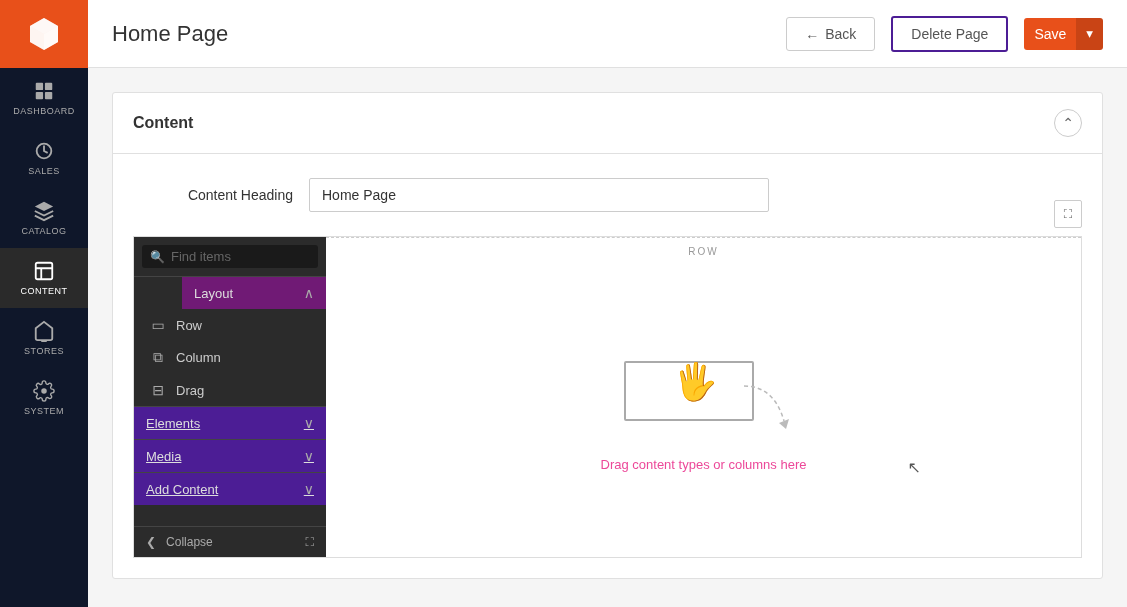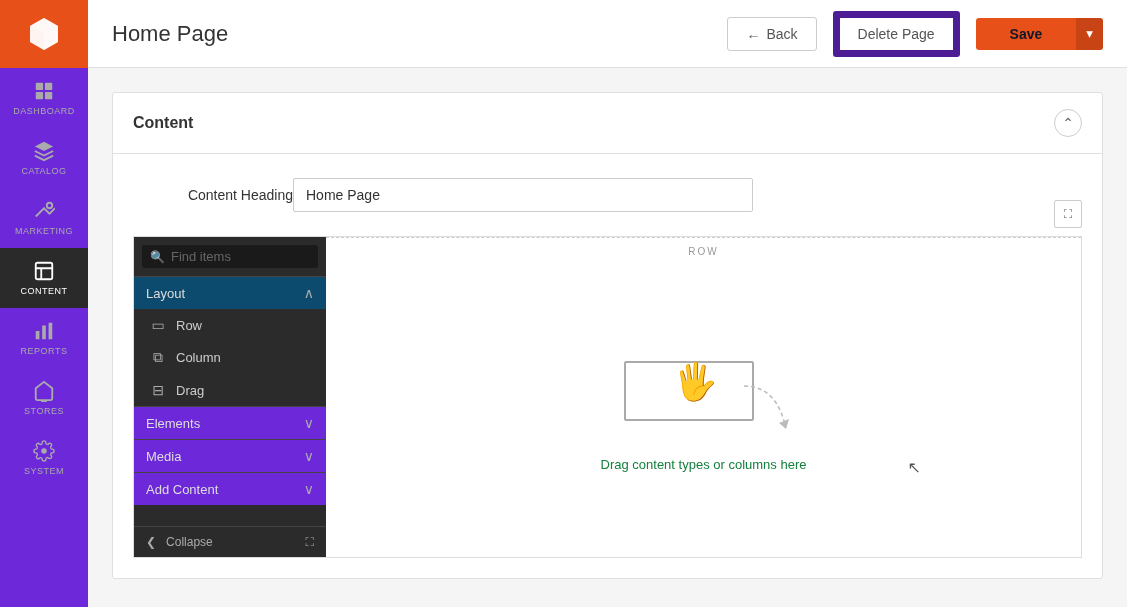--- a/index.html
+++ b/index.html
@@ -1,21 +1,21 @@
 <!DOCTYPE html>
 <html><head>
   <meta charset="utf-8">
   <style>
     * { box-sizing: border-box; margin: 0; padding: 0; }
     body { font-family: 'Segoe UI', Arial, sans-serif; display: flex; height: 607px; width: 1127px; overflow: hidden; background: #f5f5f5; }
 
     
     .sidebar {
       width: 88px;
-      background: #6d28d9;
+      background: #0f172a;
       display: flex;
       flex-direction: column;
       align-items: center;
       padding-top: 0;
       flex-shrink: 0;
     }
     .sidebar-logo {
       width: 88px;
       height: 68px;
       background: #e8501a;
@@ -73,40 +73,40 @@
       background: none;
       border: 1px solid #ccc;
       padding: 8px 18px;
       border-radius: 3px;
       cursor: pointer;
       font-size: 14px;
       color: #555;
     }
     .header-delete-btn {
       background: none;
-      border: 7px solid #4c1d95;
+      border: 2px solid #4c1d95;
       padding: 8px 18px;
       border-radius: 3px;
       cursor: pointer;
       font-size: 14px;
       color: #555;
     }
     .header-save-group {
       display: flex;
       align-items: stretch;
       border-radius: 3px;
       overflow: hidden;
     }
     .header-save-btn {
       background: #e8501a;
       border: none;
-      padding: 8px 34px;
-      color: #0f172a;
+      padding: 8px 10px;
+      color: #ffffff;
       font-size: 14px;
-      font-weight: 700;
+      font-weight: 400;
       cursor: pointer;
     }
     .header-save-dropdown {
       background: #c94415;
       border: none;
       padding: 8px 10px;
       color: #fff;
       cursor: pointer;
       display: flex;
       align-items: center;
@@ -149,20 +149,21 @@
       cursor: pointer;
       color: #666;
       font-size: 14px;
     }
 
     
     .content-field-row {
       display: flex;
       align-items: center;
       padding: 24px 20px;
+      gap: 16px;
     }
     .content-field-label {
       font-size: 14px;
       color: #333;
       font-weight: 500;
       min-width: 160px;
       text-align: right;
     }
     .content-field-input {
       border: 1px solid #ccc;
@@ -231,24 +232,25 @@
       font-size: 13px;
       width: 100%;
     }
     .panel-search-input::placeholder { color: #666; }
 
     .panel-section-header {
       display: flex;
       align-items: center;
       justify-content: space-between;
       padding: 8px 12px;
-      background: #0c4a6e;
+      background: #701a75;
       color: #ddd;
       font-size: 13px;
       cursor: pointer;
+      margin-left: 48px;
     }
     .panel-section-chevron { color: #aaa; font-size: 14px; }
 
     .panel-item {
       display: flex;
       align-items: center;
       gap: 10px;
       padding: 8px 16px;
       color: #ccc;
       font-size: 13px;
@@ -258,22 +260,23 @@
     .panel-item-icon { color: #aaa; font-size: 14px; width: 16px; text-align: center; }
 
     .panel-collapsed-header {
       display: flex;
       align-items: center;
       justify-content: space-between;
       padding: 8px 12px;
       color: #ddd;
       font-size: 13px;
       cursor: pointer;
-      background: #6d28d9;
+      background: #4c1d95;
       border-top: 1px solid #444;
+      text-decoration: underline;
     }
 
     .panel-footer {
       display: flex;
       align-items: center;
       gap: 10px;
       padding: 8px 12px;
       color: #aaa;
       font-size: 12px;
       cursor: pointer;
@@ -327,21 +330,21 @@
       top: 20px;
       font-size: 36px;
       color: #999;
     }
     .drop-zone-arrow {
       position: absolute;
       right: 0;
       bottom: 10px;
     }
     .drop-zone-text {
-      color: #15803d;
+      color: #ec4899;
       font-size: 13px;
       text-align: right;
     }
     .cursor-indicator {
       position: absolute;
       bottom: 80px;
       right: 160px;
       font-size: 16px;
       color: #555;
     }
@@ -363,46 +366,38 @@
     <svg viewBox="0 0 24 24">
         <rect x="3" y="3" width="8" height="8" rx="1"></rect>
         <rect x="13" y="3" width="8" height="8" rx="1"></rect>
         <rect x="3" y="13" width="8" height="8" rx="1"></rect>
         <rect x="13" y="13" width="8" height="8" rx="1"></rect>
       </svg>
     <span class="sidebar-item-label">DASHBOARD</span>
   </div>
   <div class="sidebar-item">
     <svg viewBox="0 0 24 24">
+        <circle cx="12" cy="12" r="8" fill="none" stroke="currentColor" stroke-width="2"></circle>
+        <path d="M12 6v6l4 2" stroke="currentColor" stroke-width="2" fill="none"></path>
+      </svg>
+    <span class="sidebar-item-label">SALES</span>
+  </div>
+  <div class="sidebar-item">
+    <svg viewBox="0 0 24 24">
         <path d="M12 2L2 7l10 5 10-5-10-5z"></path>
         <path d="M2 17l10 5 10-5M2 12l10 5 10-5" fill="none" stroke="currentColor" stroke-width="2"></path>
       </svg>
     <span class="sidebar-item-label">CATALOG</span>
-  </div>
-  <div class="sidebar-item">
-    <svg viewBox="0 0 24 24">
-        <path d="M3 18l9-9 6 6 6-6" fill="none" stroke="currentColor" stroke-width="2"></path>
-        <circle cx="18" cy="6" r="3" fill="none" stroke="currentColor" stroke-width="2"></circle>
-      </svg>
-    <span class="sidebar-item-label">MARKETING</span>
   </div>
   <div class="sidebar-item active">
     <svg viewBox="0 0 24 24">
         <rect x="3" y="3" width="18" height="18" rx="2" fill="none" stroke="currentColor" stroke-width="2"></rect>
         <path d="M3 9h18M9 21V9" stroke="currentColor" stroke-width="2"></path>
       </svg>
     <span class="sidebar-item-label">CONTENT</span>
-  </div>
-  <div class="sidebar-item">
-    <svg viewBox="0 0 24 24">
-        <rect x="3" y="12" width="4" height="9"></rect>
-        <rect x="10" y="6" width="4" height="15"></rect>
-        <rect x="17" y="3" width="4" height="18"></rect>
-      </svg>
-    <span class="sidebar-item-label">REPORTS</span>
   </div>
   <div class="sidebar-item">
     <svg viewBox="0 0 24 24">
         <path d="M3 9l9-7 9 7v11a2 2 0 01-2 2H5a2 2 0 01-2-2z" fill="none" stroke="currentColor" stroke-width="2"></path>
         <rect x="9" y="22" width="6" height="6"></rect>
       </svg>
     <span class="sidebar-item-label">STORES</span>
   </div>
   <div class="sidebar-item">
     <svg viewBox="0 0 24 24">

